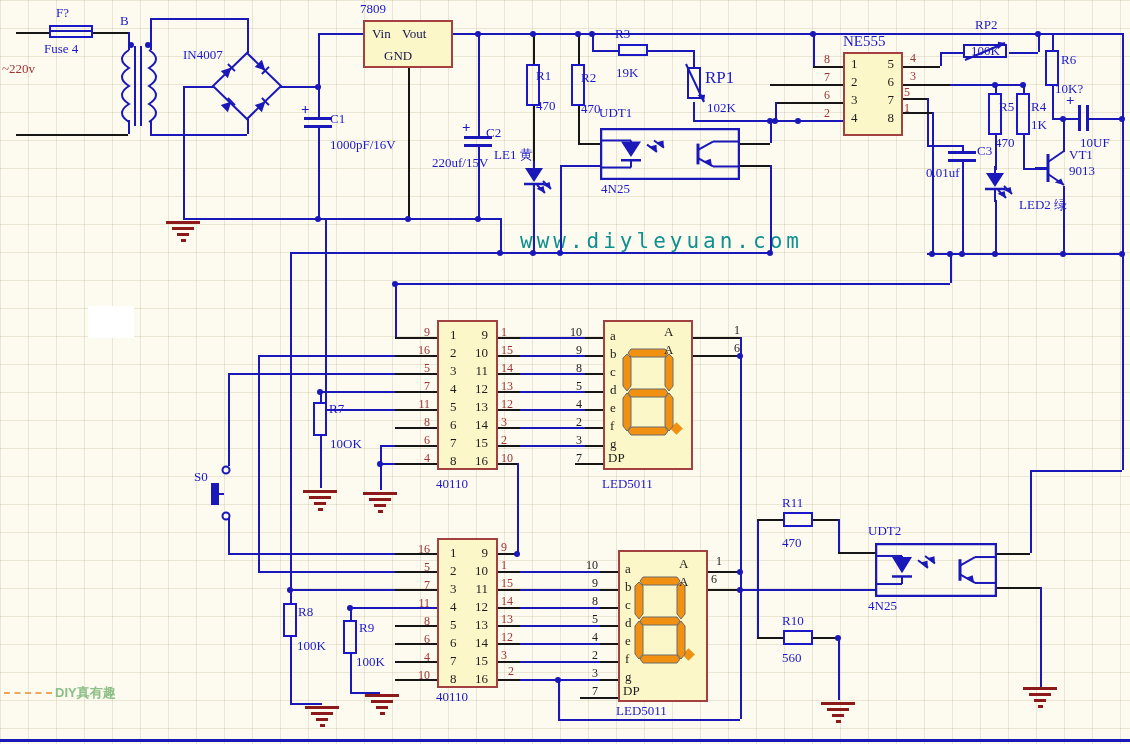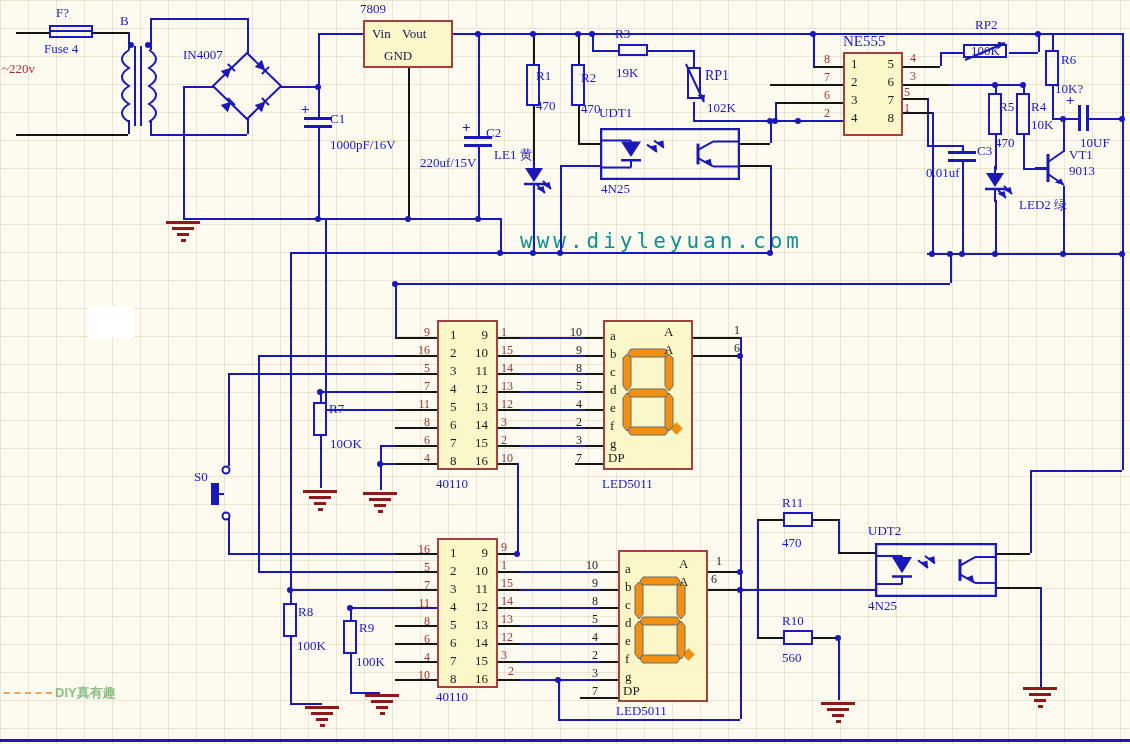--- a/index.html
+++ b/index.html
@@ -455,41 +455,41 @@
       <div class="lbl" style="left: 183px; top: 48px; color: rgb(26, 24, 200); font-size: 13px;">IN4007</div>
       <div class="lbl" style="left: 360px; top: 2px; color: rgb(26, 24, 200); font-size: 13px;">7809</div>
       <div class="lbl" style="left: 372px; top: 27px; color: rgb(21, 21, 77); font-size: 13px;">Vin</div>
       <div class="lbl" style="left: 402px; top: 27px; color: rgb(21, 21, 77); font-size: 13px;">Vout</div>
       <div class="lbl" style="left: 384px; top: 49px; color: rgb(21, 21, 77); font-size: 13px;">GND</div>
       <div class="lbl" style="left: 301px; top: 102px; color: rgb(26, 24, 200); font-size: 15px; font-weight: bold;">+</div>
       <div class="lbl" style="left: 330px; top: 112px; color: rgb(26, 24, 200); font-size: 13px;">C1</div>
       <div class="lbl" style="left: 330px; top: 138px; color: rgb(26, 24, 200); font-size: 13px;">1000pF/16V</div>
       <div class="lbl" style="left: 462px; top: 120px; color: rgb(26, 24, 200); font-size: 15px; font-weight: bold;">+</div>
       <div class="lbl" style="left: 486px; top: 126px; color: rgb(26, 24, 200); font-size: 13px;">C2</div>
-      <div class="lbl" style="left: 420px; top: 156px; color: rgb(26, 24, 200); font-size: 13px;">220uf/15V</div>
+      <div class="lbl" style="left: 420px; top: 156px; color: rgb(26, 24, 200); font-size: 13px; padding-left: 12px;">220uf/15V</div>
       <div class="lbl" style="left: 536px; top: 69px; color: rgb(26, 24, 200); font-size: 13px;">R1</div>
       <div class="lbl" style="left: 536px; top: 99px; color: rgb(26, 24, 200); font-size: 13px;">470</div>
       <div class="lbl" style="left: 581px; top: 71px; color: rgb(26, 24, 200); font-size: 13px;">R2</div>
       <div class="lbl" style="left: 581px; top: 102px; color: rgb(26, 24, 200); font-size: 13px;">470</div>
       <div class="lbl" style="left: 615px; top: 27px; color: rgb(26, 24, 200); font-size: 13px;">R3</div>
       <div class="lbl" style="left: 616px; top: 66px; color: rgb(26, 24, 200); font-size: 13px;">19K</div>
-      <div class="lbl" style="left: 705px; top: 69px; color: rgb(26, 24, 200); font-size: 14px;">RP1</div>
+      <div class="lbl" style="left: 705px; top: 69px; color: rgb(26, 24, 200); font-size: 17px;">RP1</div>
       <div class="lbl" style="left: 707px; top: 101px; color: rgb(26, 24, 200); font-size: 13px;">102K</div>
       <div class="lbl" style="left: 599px; top: 106px; color: rgb(26, 24, 200); font-size: 13px;">UDT1</div>
       <div class="lbl" style="left: 601px; top: 182px; color: rgb(26, 24, 200); font-size: 13px;">4N25</div>
       <div class="lbl" style="left: 494px; top: 148px; color: rgb(26, 24, 200); font-size: 13px;">LE1 黄</div>
       <div class="lbl" style="left: 843px; top: 34px; color: rgb(26, 24, 200); font-size: 15px;">NE555</div>
       <div class="lbl" style="left: 975px; top: 18px; color: rgb(26, 24, 200); font-size: 13px;">RP2</div>
       <div class="lbl" style="left: 971px; top: 44px; color: rgb(26, 24, 200); font-size: 13px;">100K</div>
       <div class="lbl" style="left: 1061px; top: 53px; color: rgb(26, 24, 200); font-size: 13px;">R6</div>
       <div class="lbl" style="left: 1055px; top: 82px; color: rgb(26, 24, 200); font-size: 13px;">10K?</div>
       <div class="lbl" style="left: 999px; top: 100px; color: rgb(26, 24, 200); font-size: 13px;">R5</div>
       <div class="lbl" style="left: 995px; top: 136px; color: rgb(26, 24, 200); font-size: 13px;">470</div>
       <div class="lbl" style="left: 1031px; top: 100px; color: rgb(26, 24, 200); font-size: 13px;">R4</div>
-      <div class="lbl" style="left: 1031px; top: 118px; color: rgb(26, 24, 200); font-size: 13px;">10K</div>
+      <div class="lbl" style="left: 1031px; top: 118px; color: rgb(26, 24, 200); font-size: 13px;">1K</div>
       <div class="lbl" style="left: 1066px; top: 93px; color: rgb(26, 24, 200); font-size: 15px; font-weight: bold;">+</div>
       <div class="lbl" style="left: 1080px; top: 136px; color: rgb(26, 24, 200); font-size: 13px;">10UF</div>
       <div class="lbl" style="left: 1069px; top: 148px; color: rgb(26, 24, 200); font-size: 13px;">VT1</div>
       <div class="lbl" style="left: 1069px; top: 164px; color: rgb(26, 24, 200); font-size: 13px;">9013</div>
       <div class="lbl" style="left: 977px; top: 144px; color: rgb(26, 24, 200); font-size: 13px;">C3</div>
       <div class="lbl" style="left: 926px; top: 166px; color: rgb(26, 24, 200); font-size: 13px;">0.01uf</div>
       <div class="lbl" style="left: 1019px; top: 198px; color: rgb(26, 24, 200); font-size: 13px;">LED2 绿</div>
       <div class="lbl" style="left: 851px; top: 57px; color: rgb(28, 28, 28); font-size: 13px;">1</div>
       <div class="lbl" style="left: 851px; top: 75px; color: rgb(28, 28, 28); font-size: 13px;">2</div>
       <div class="lbl" style="left: 851px; top: 93px; color: rgb(28, 28, 28); font-size: 13px;">3</div>

